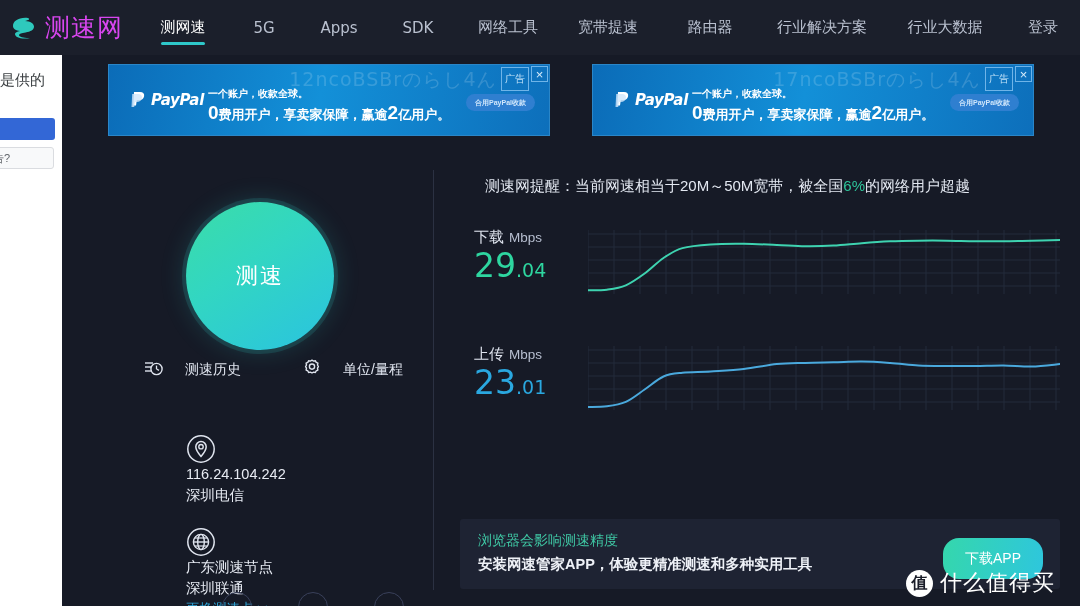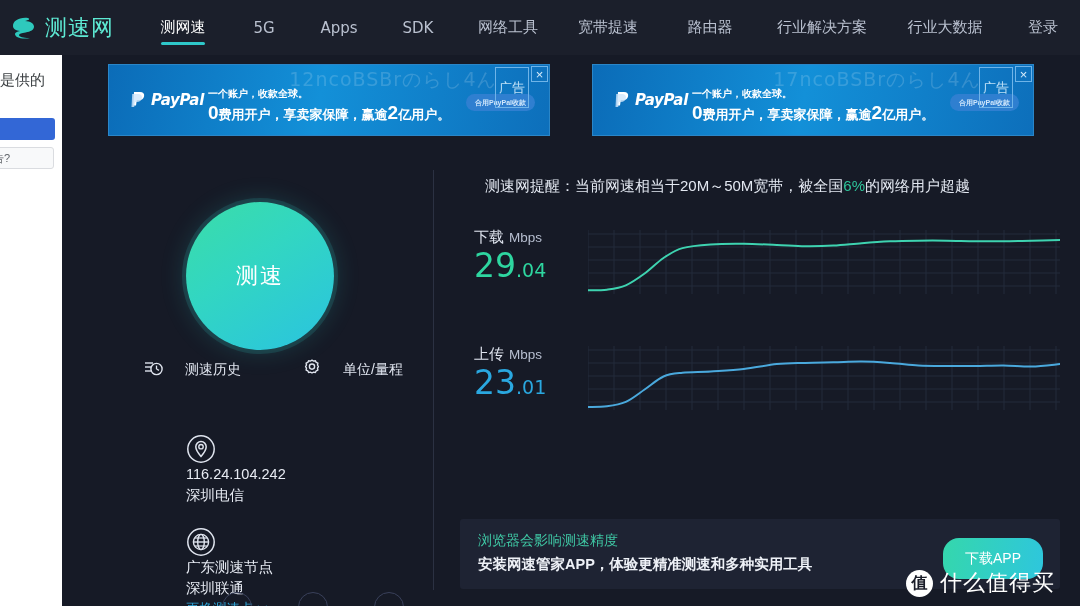--- a/index.html
+++ b/index.html
@@ -34,21 +34,21 @@
   }
 
   
   .nav {
     position: absolute; left: 0; top: 0; width: 1080px; height: 55px;
     background: #1b1f2b; display: flex; align-items: center; z-index: 30;
   }
   .logo-wrap { display: flex; align-items: center; margin-left: 8px; width: 178px; }
   .logo-mark { width: 30px; height: 30px; flex: 0 0 30px; }
   .logo-text {
-    font-size: 22px; color: #5eead4; margin-left: 7px;
+    font-size: 25px; color: #d946ef; margin-left: 7px;
     font-family: "DejaVu Sans", sans-serif; letter-spacing: 1px;
   }
   .nav-items { display: flex; align-items: center; height: 55px; }
   .nav-item {
     position: relative; color: #b9c0cf; font-size: 15px; height: 55px;
     display: flex; align-items: center; justify-content: center; cursor: pointer;
     font-family: "DejaVu Sans", sans-serif;
   }
   .nav-item.active { color: #ffffff; }
   .nav-item.active::after {
@@ -76,21 +76,21 @@
   .ad-l2 { font-size: 13px; font-weight: bold; }
   .ad-l2 b.big { font-size: 19px; }
   .ad-cta {
     position: absolute; right: 14px; top: 29px; height: 17px; padding: 0 9px;
     background: #2f7fd0; border-radius: 9px; color: #cfe6fb; font-size: 7px;
     display: flex; align-items: center; justify-content: center; font-weight: bold;
     white-space: nowrap;
   }
   .ad-tag {
     position: absolute; right: 20px; top: 2px; border: 1px solid #6fb4e8;
-    color: #bfe0f7; font-size: 13px; padding: 13px 3px; line-height: 1;
+    color: #bfe0f7; font-size: 10px; padding: 6px 3px; line-height: 1;
   }
   .ad-close {
     position: absolute; right: 1px; top: 1px; width: 17px; height: 16px;
     border: 1px solid #6fb4e8; color: #d7ecfb; font-size: 13px;
     display: flex; align-items: center; justify-content: center; cursor: pointer;
   }
 
   
   .divider {
     position: absolute; left: 433px; top: 170px; width: 1px; height: 420px;

